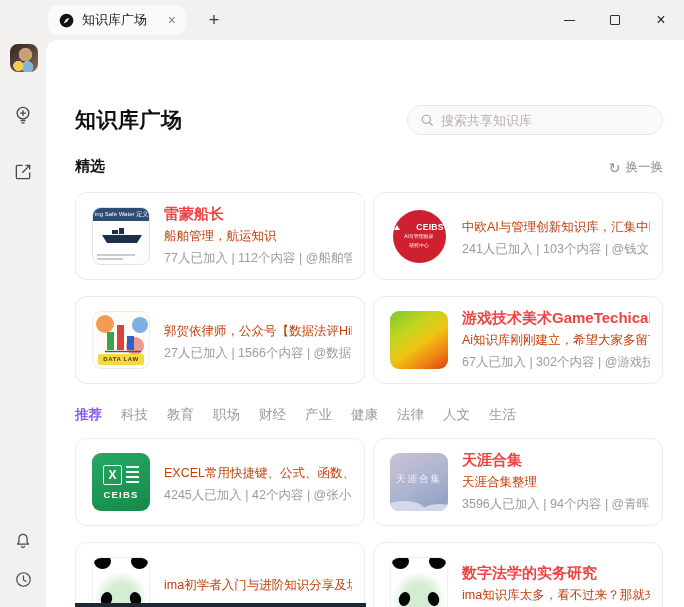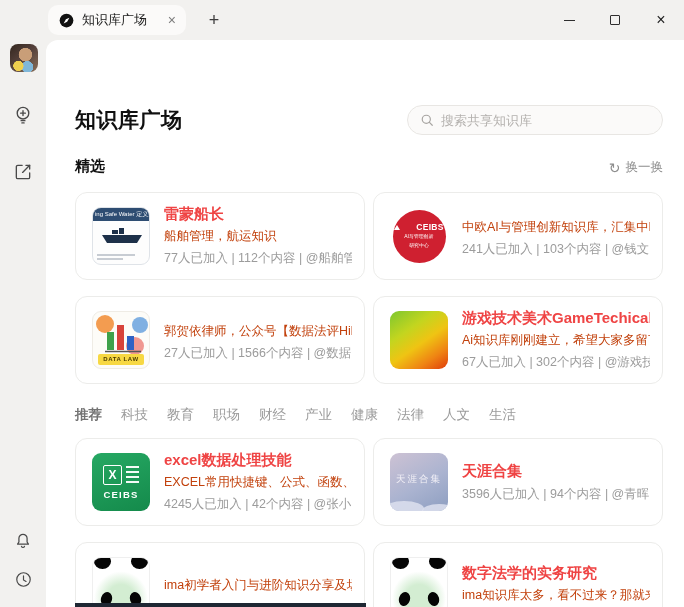--- a/index.html
+++ b/index.html
@@ -114,21 +114,21 @@
   .t-panda { background:radial-gradient(circle at 50% 72%, #d3edd2 0 28%, rgba(0,0,0,0) 55%), #fff;
     border:1px solid #efefef; }
   .p-ear-l,.p-ear-r { position:absolute; top:-4px; width:17px; height:15px; background:#050505; border-radius:50%; }
   .p-ear-l { left:1px; } .p-ear-r { right:1px; }
   .p-eye-l,.p-eye-r { position:absolute; bottom:8px; width:11px; height:14px; background:#050505; border-radius:50%; }
   .p-eye-l { left:8px; transform:rotate(18deg); } .p-eye-r { right:8px; transform:rotate(-18deg); }
 
   
   .cat-tabs { display:flex; gap:19px; margin-top:22px; font-size:13.5px; color:#9b9b9b; }
   .cat-tab { cursor:pointer; white-space:nowrap; }
-  .cat-tab.active { color:#737373; font-weight:700; }
+  .cat-tab.active { color:#8b5cf6; font-weight:700; }
   .grid-recommended { margin-top:14px; }
 
   
   .bottom-artifact { position:absolute; left:75px; top:603px; width:291px; height:4px; background:#1e2733; }
 </style>
 </head>
 <body>
 
 <div class="topbar">
   <div class="browser-tab">
@@ -288,34 +288,34 @@
 
     <div class="kb-card">
       <div class="thumb t-excel">
         <div class="xl-top">
           <span class="xl-x">X</span>
           <span class="xl-grid"></span>
         </div>
         <div class="xl-label">CEIBS</div>
       </div>
       <div class="card-text">
-        <div class="card-title">excel数据处理技能</div>
         <div class="card-desc">EXCEL常用快捷键、公式、函数、数...</div>
         <div class="card-meta">4245人已加入 | 42个内容 | @张小勇</div>
       </div>
     </div>
 
     <div class="kb-card">
       <div class="thumb t-tianya">
         <div class="tianya-text">天涯合集</div>
         <div class="tianya-disc1"></div>
         <div class="tianya-disc2"></div>
       </div>
       <div class="card-text">
         <div class="card-title">天涯合集</div>
+        <div class="card-desc">天涯合集整理</div>
         <div class="card-meta">3596人已加入 | 94个内容 | @青晖...</div>
       </div>
     </div>
 
     <div class="kb-card">
       <div class="thumb t-panda">
         <div class="p-ear-l"></div>
         <div class="p-ear-r"></div>
         <div class="p-eye-l"></div>
         <div class="p-eye-r"></div>

